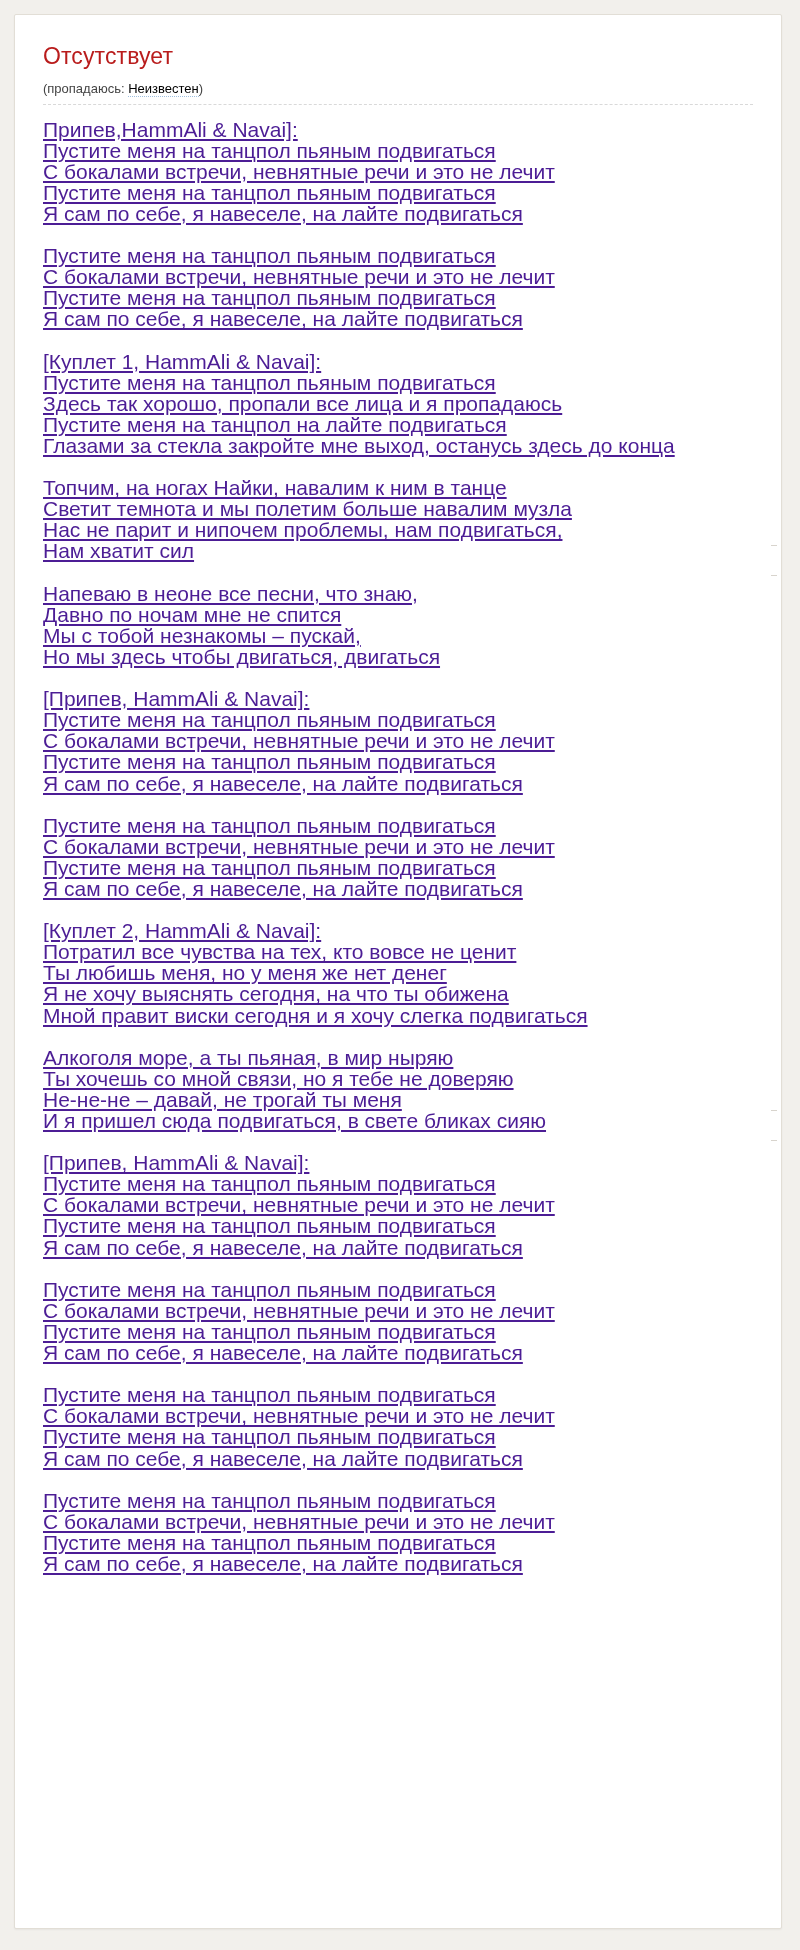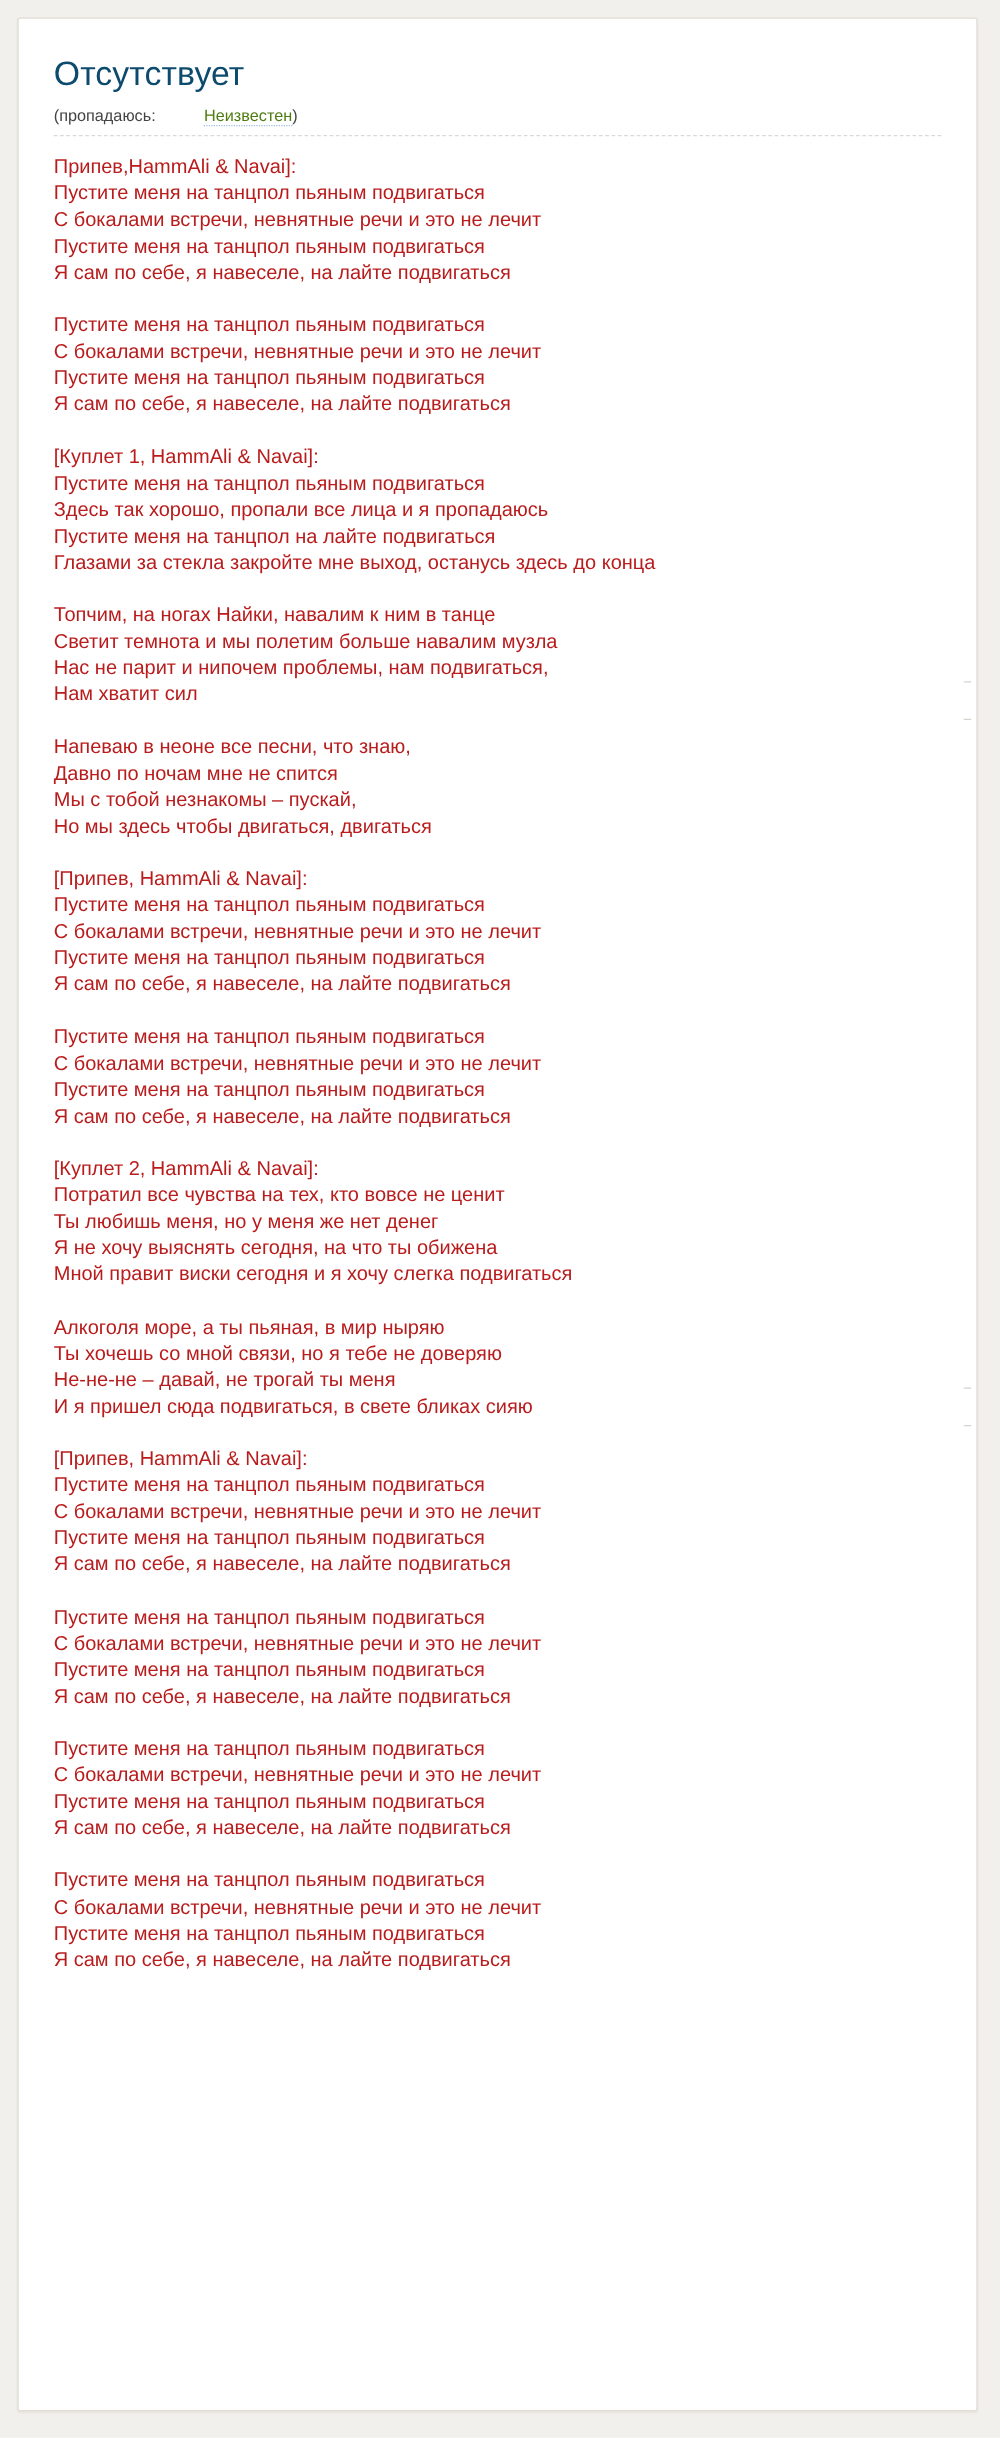--- a/index.html
+++ b/index.html
@@ -26,52 +26,52 @@
     box-sizing: border-box;
     width: 100%;
     min-height: 1915px;
     background: #ffffff;
     border: 1px solid #e2ded6;
     border-radius: 2px;
     box-shadow: 0 1px 2px rgba(0,0,0,0.05);
     padding: 24px 28px 26px 28px;
   }
   .song-title {
-    color: #0c4a6e;
-    font-size: 27px;
+    color: #b91c1c;
+    font-size: 23px;
     font-weight: normal;
     line-height: 1.2;
     margin: 4px 0 10px 0;
     letter-spacing: 0.1px;
   }
   .artist-line {
     font-size: 13px;
     color: #444444;
     margin: 0 0 6px 0;
   }
   .artist-link {
-    color: #4d7c0f;
+    color: #000000;
     text-decoration: none;
     border-bottom: 1px dotted #9fc0e0;
     cursor: pointer;
-    margin-left: 35px;
   }
   .divider {
     border: none;
     border-top: 1px dashed #d9d9d9;
     margin: 8px 0 14px 0;
     height: 0;
   }
   .lyrics {
-    font-size: 16px;
+    font-size: 21px;
     line-height: 21.1px;
-    color: #b91c1c;
+    color: #4c1d95;
     white-space: pre-wrap;
     word-wrap: break-word;
     font-family: "Liberation Sans", sans-serif;
+    text-decoration: underline;
   }
   .scroll-marks {
     position: absolute;
     right: 3px;
     top: 0;
     width: 8px;
     height: 100%;
     pointer-events: none;
   }
   .scroll-marks span {

